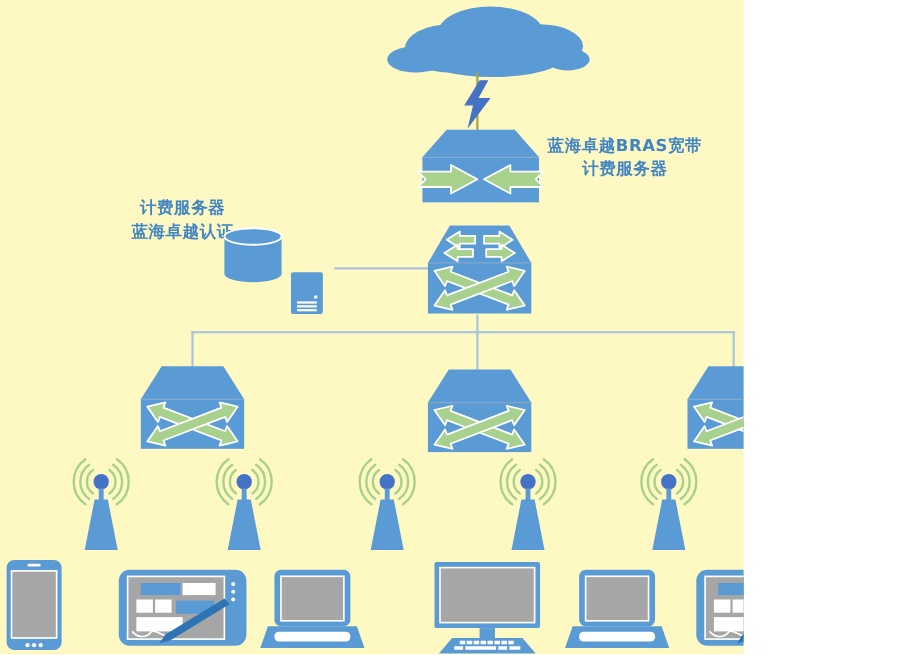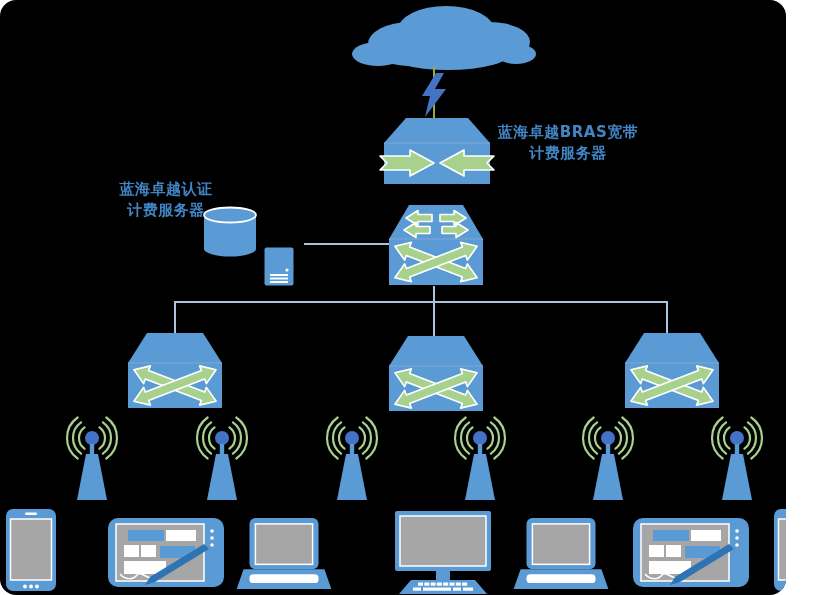--- a/index.html
+++ b/index.html
@@ -6,23 +6,22 @@
     --device-blue:#5B9BD5;
     --dark-blue:#4472C4;
     --arrow-green:#A9D18E;
     --olive-link:#9FA548;
     --connector-blue:#A9C4DC;
     --screen-gray:#A6A6A6;
     --label-blue:#4285C5;
   }
   html,body{margin:0;padding:0;background:#fff;}
   .canvas{
-    position:relative;width:786px;height:595px;background:#000000;overflow:hidden;
+    position:relative;width:676px;height:595px;background:#fef9c3;overflow:hidden;
     font-family:"DejaVu Sans","Liberation Sans",sans-serif;
-    border-radius:16px;
   }
   .abs{position:absolute;overflow:visible;}
   .line{position:absolute;background:var(--connector-blue);}
   .olive{background:var(--olive-link);}
   .f-blue{fill:var(--device-blue);}
   .f-dark{fill:var(--dark-blue);}
   .f-green{fill:var(--arrow-green);stroke:#fff;stroke-width:1.6;stroke-linejoin:round;}
   .f-gray{fill:var(--screen-gray);stroke:#fff;stroke-width:1.5;}
   .f-white{fill:#fff;}
   .s-green{stroke:var(--arrow-green);fill:none;stroke-width:2.2;stroke-linecap:round;}
@@ -63,22 +62,22 @@
       <polygon class="f-green" transform="translate(112,47) scale(-1,1)" points="0,-7 30,-7 30,-13 54,0 30,13 30,7 0,7 7,0"></polygon>
     </g>
   </svg>
 
   <div class="diagram-label" style="left:487px;top:122px;width:162px">
     <div>蓝海卓越BRAS宽带</div>
     <div>计费服务器</div>
   </div>
 
   <div class="diagram-label" style="left:90px;top:179px;width:152px">
+    <div>计费服务器</div>
     <div>蓝海卓越认证</div>
-    <div>计费服务器</div>
   </div>
 
   <svg class="abs" style="left:202px;top:206px" width="56" height="52" viewBox="0 0 56 52">
     <path class="f-blue" d="M2,9 v34 a26,7.5 0 0 0 52,0 v-34 z"></path>
     <ellipse cx="28" cy="9" rx="26" ry="7.5" style="fill:var(--device-blue);stroke:#fff;stroke-width:1.8"></ellipse>
   </svg>
 
   <svg class="abs" style="left:264px;top:247px" width="30" height="39" viewBox="0 0 30 39">
     <rect class="f-blue" x="0.5" y="0.5" width="29" height="38" rx="2"></rect>
     <circle class="f-white" cx="23" cy="23" r="1.6"></circle>

